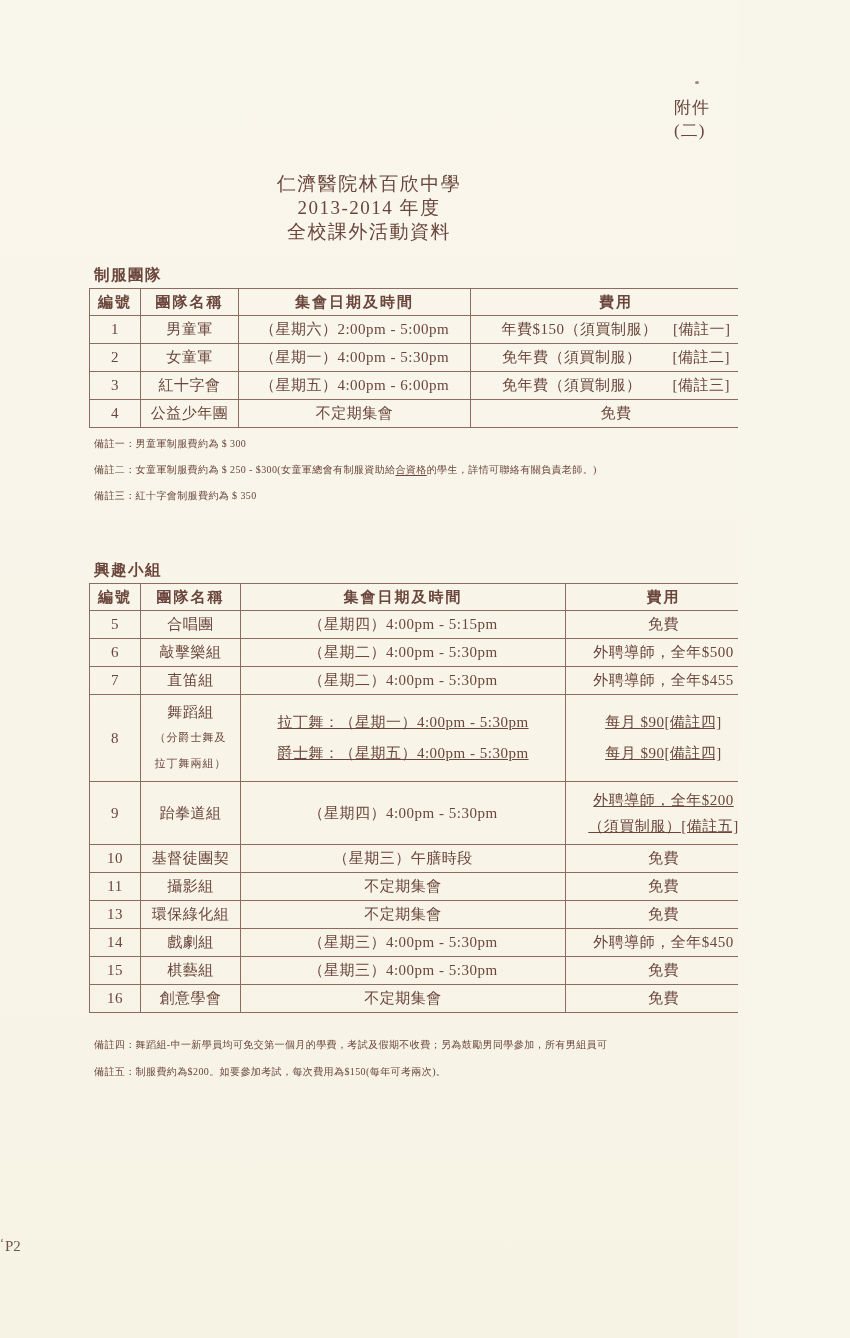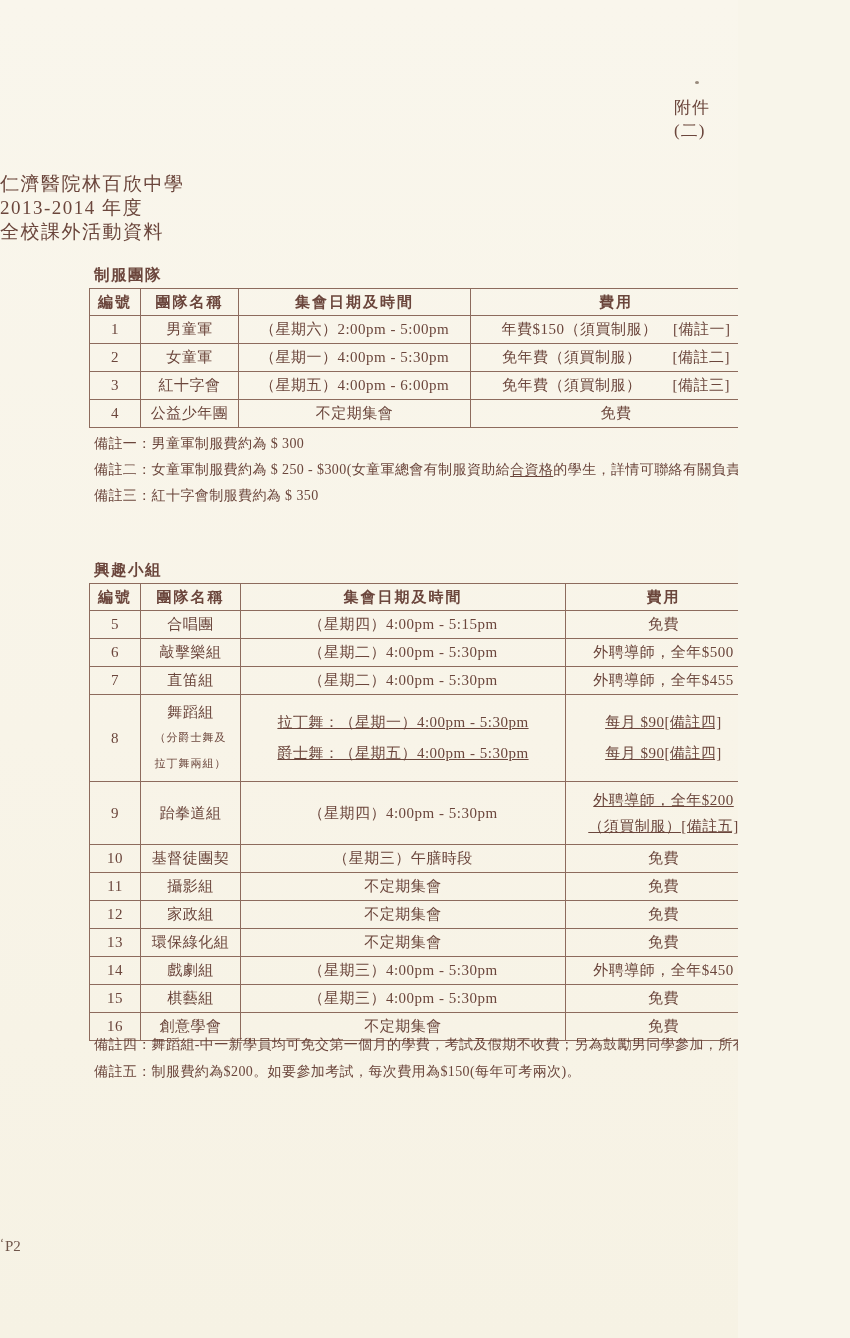--- a/index.html
+++ b/index.html
@@ -31,20 +31,21 @@
     height: 3px;
     border-radius: 50%;
     background: #7f6e60;
     opacity: 0.8;
   }
   .title-block {
     position: absolute;
     top: 172px;
     left: 0;
     width: 100%;
+    text-align: center;
     font-size: 19px;
     line-height: 24px;
     letter-spacing: 1.5px;
   }
   .section-heading {
     position: absolute;
     left: 94px;
     font-size: 15.5px;
     font-weight: bold;
     letter-spacing: 1.5px;
@@ -81,21 +82,21 @@
   .nm-sub {
     font-size: 11px;
     white-space: pre-line;
     line-height: 26px;
     letter-spacing: 1px;
   }
   .nm-main { line-height: 24px; }
   .notes {
     position: absolute;
     left: 94px;
-    font-size: 14px;
+    font-size: 10px;
     line-height: 26px;
     letter-spacing: 0.4px;
     width: 720px;
   }
   .notes1 { top: 431px; }
   .notes2 { top: 1012px; line-height: 26.5px; margin-top: 20px; }
   .note-indent { padding-left: 84px; }
   .u { text-decoration: underline; text-underline-offset: 2px; }
   .footer-page {
     position: absolute;
@@ -246,26 +247,20 @@
       <td>（星期三）午膳時段</td>
       <td>免費</td>
     </tr>
     <tr class="r">
       <td>11</td>
       <td>攝影組</td>
       <td>不定期集會</td>
       <td>免費</td>
     </tr>
     <tr class="r">
-      <td>12</td>
-      <td>家政組</td>
-      <td>不定期集會</td>
-      <td>免費</td>
-    </tr>
-    <tr class="r">
       <td>13</td>
       <td>環保綠化組</td>
       <td>不定期集會</td>
       <td>免費</td>
     </tr>
     <tr class="r">
       <td>14</td>
       <td>戲劇組</td>
       <td>（星期三）4:00pm - 5:30pm</td>
       <td>外聘導師，全年$450</td>

